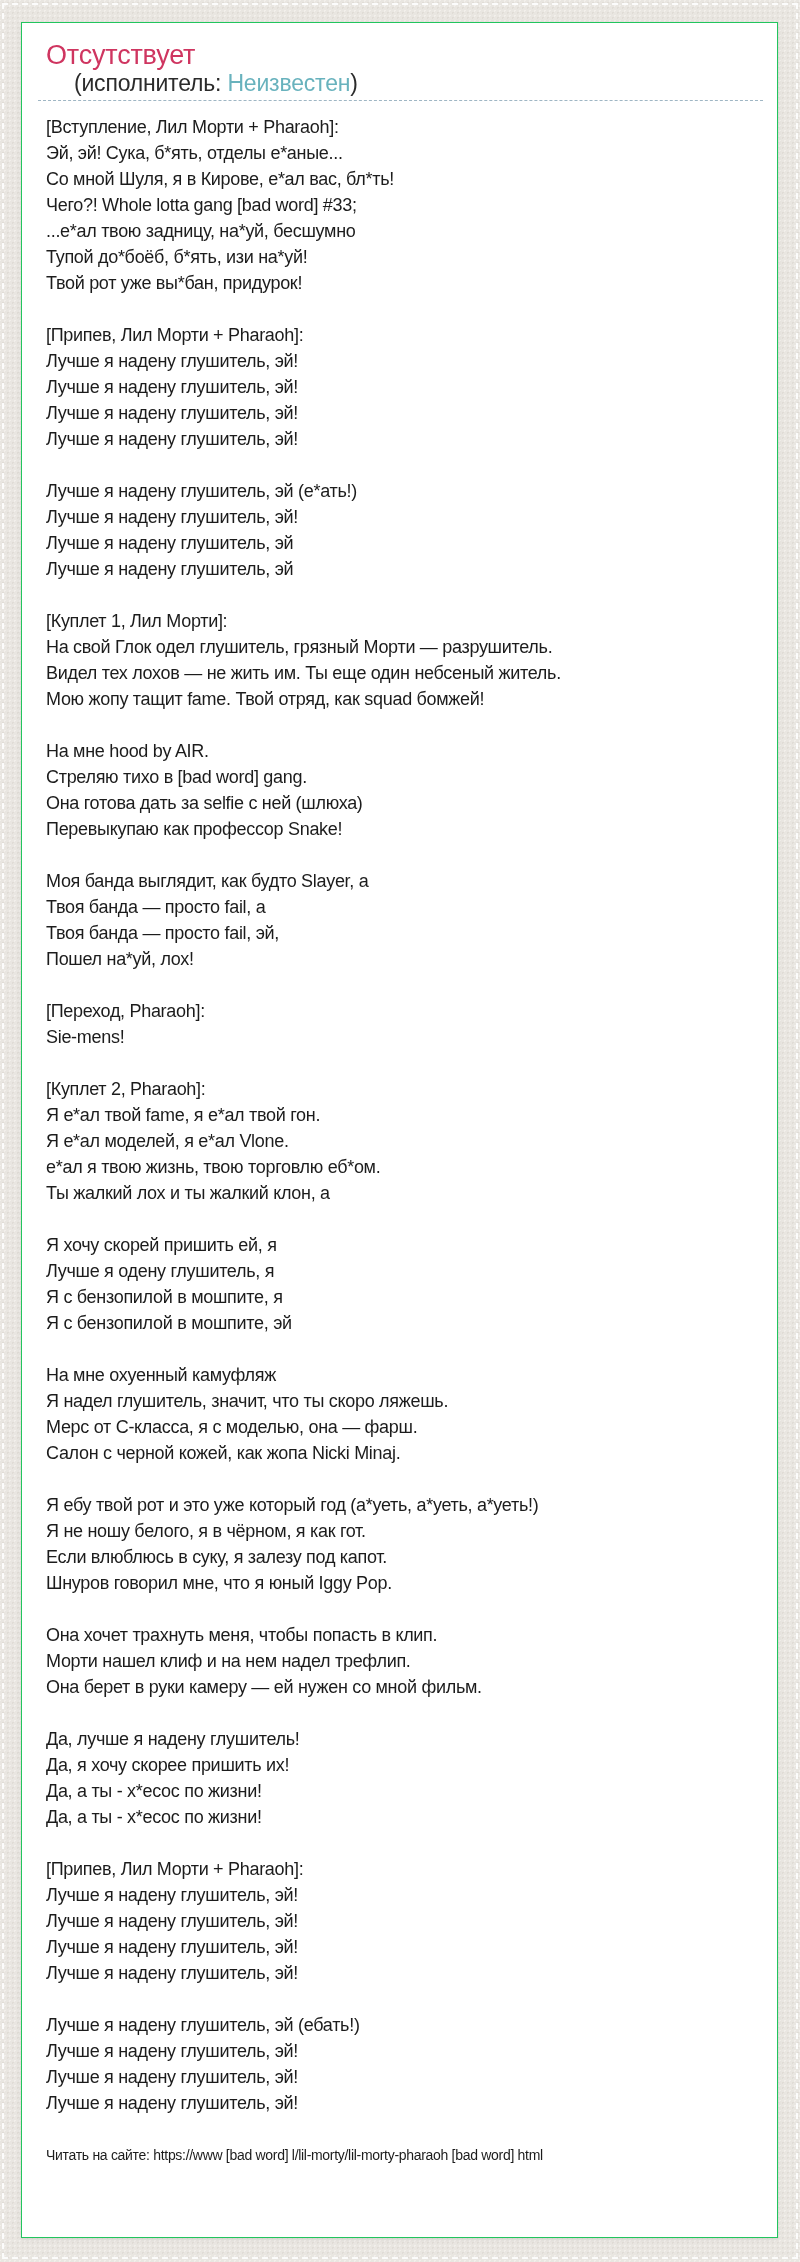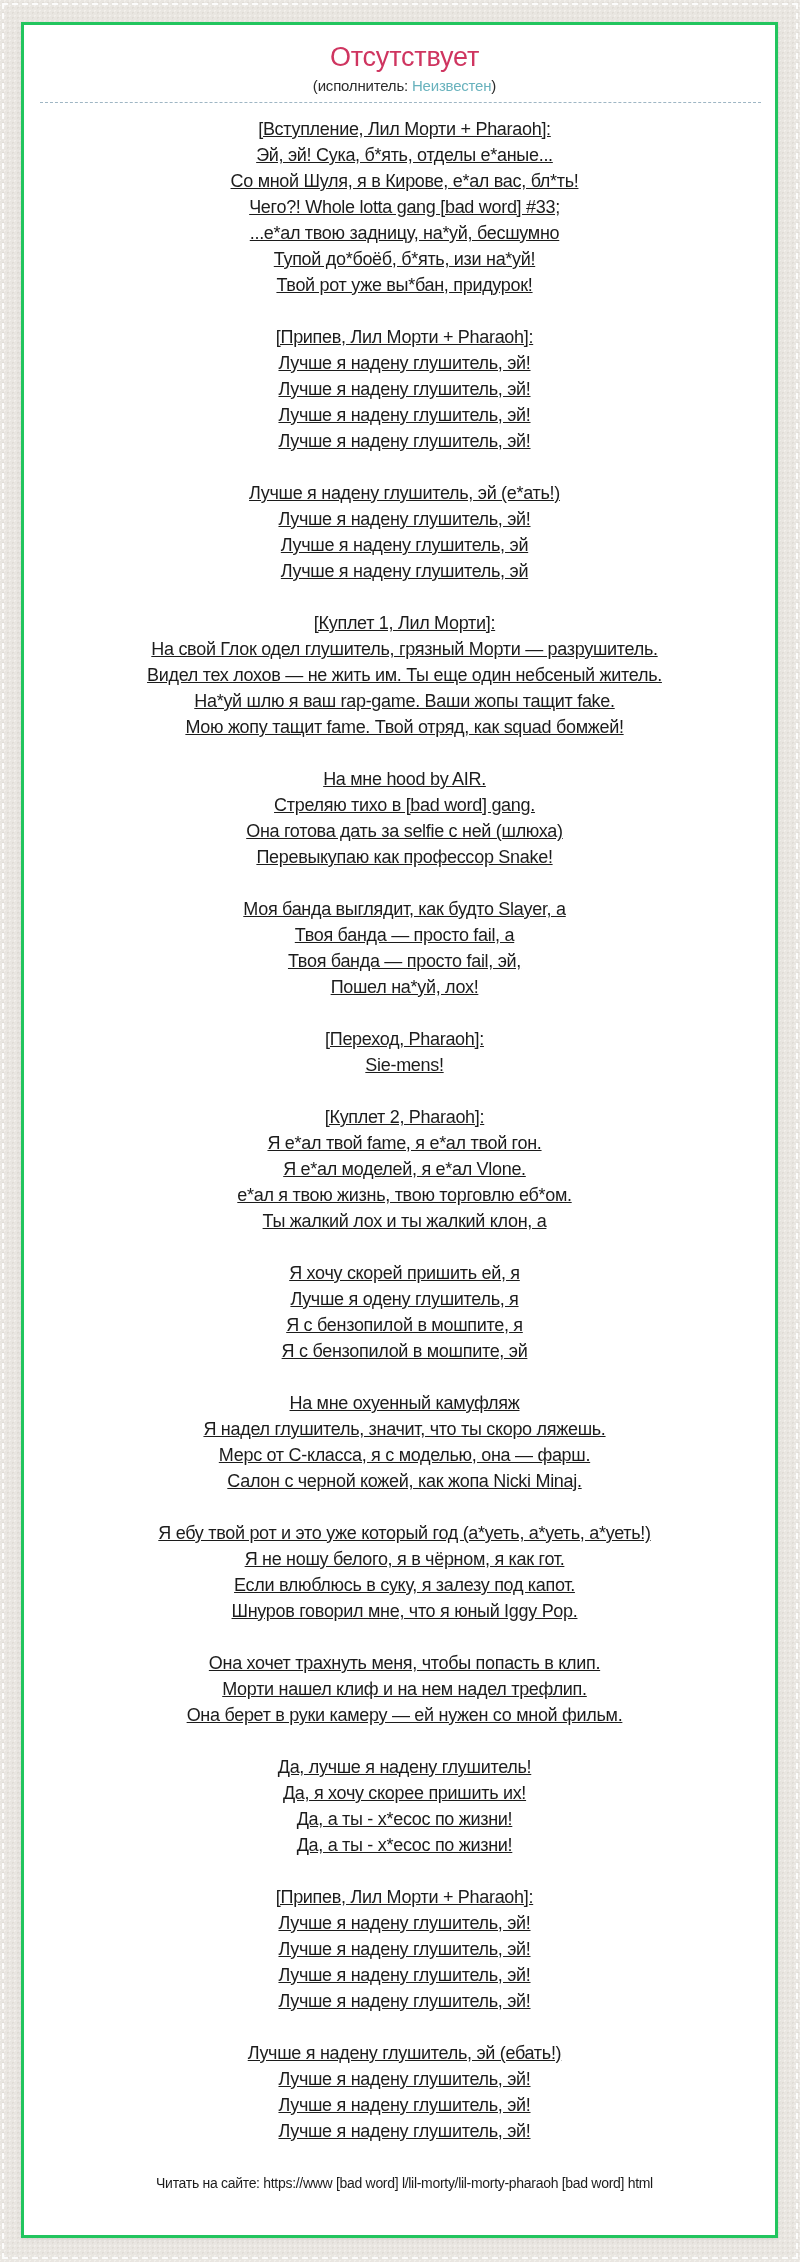--- a/index.html
+++ b/index.html
@@ -26,57 +26,56 @@
     position:absolute;
     left:2px;top:3px;right:2px;bottom:3px;
     border:2px dashed rgba(255,255,255,0.9);
     pointer-events:none;
   }
   .card{
     position:relative;
     width:757px;
     margin:22px auto 22px 21px;
     background:var(--card-bg);
-    border:3px solid #22c55e;
+    border:1px solid #22c55e;
     box-shadow:0 1px 4px rgba(0,0,0,0.10);
     padding:16px 14px 26px 24px;
     min-height:2216px;
-    text-align:center;
   }
   .page-title{
     font-size:27px;
     font-weight:400;
     color:var(--title-color);
     line-height:32px;
     letter-spacing:-0.2px;
   }
   .subtitle{
-    font-size:15px;
+    font-size:23px;
     color:#2b2b2b;
     line-height:23px;
     letter-spacing:-0.2px;
     margin-top:1px;
+    margin-left:28px;
   }
   .artist-link{
     color:var(--artist-link);
     text-decoration:none;
     cursor:pointer;
   }
   .divider{
     border:none;
     border-bottom:1px dashed var(--divider);
     margin:5px 0 0 -8px;
     height:0;
   }
   .lyrics{
     margin-top:13px;
     font-size:18px;
     color:var(--text-color);
     letter-spacing:-0.3px;
-    text-decoration:underline;
   }
   .lyric-line{
     line-height:26px;
     min-height:26px;
     white-space:pre-wrap;
   }
   .source-line{
     margin-top:26px;
     line-height:26px;
     font-size:14px;
@@ -114,21 +113,20 @@
       <div class="lyric-line">Лучше я надену глушитель, эй!</div>
       <div class="lyric-line"></div>
       <div class="lyric-line">Лучше я надену глушитель, эй (е*ать!)</div>
       <div class="lyric-line">Лучше я надену глушитель, эй!</div>
       <div class="lyric-line">Лучше я надену глушитель, эй</div>
       <div class="lyric-line">Лучше я надену глушитель, эй</div>
       <div class="lyric-line"></div>
       <div class="lyric-line">[Куплет 1, Лил Морти]:</div>
       <div class="lyric-line">На свой Глок одел глушитель, грязный Морти — разрушитель.</div>
       <div class="lyric-line">Видел тех лохов — не жить им. Ты еще один небсеный житель.</div>
-      <div class="lyric-line">На*уй шлю я ваш rap-game. Ваши жопы тащит fake.</div>
       <div class="lyric-line">Мою жопу тащит fame. Твой отряд, как squad бомжей!</div>
       <div class="lyric-line"></div>
       <div class="lyric-line">На мне hood by AIR.</div>
       <div class="lyric-line">Стреляю тихо в [bad word] gang.</div>
       <div class="lyric-line">Она готова дать за selfie с ней (шлюха)</div>
       <div class="lyric-line">Перевыкупаю как профессор Snake!</div>
       <div class="lyric-line"></div>
       <div class="lyric-line">Моя банда выглядит, как будто Slayer, а</div>
       <div class="lyric-line">Твоя банда — просто fail, а</div>
       <div class="lyric-line">Твоя банда — просто fail, эй,</div>

